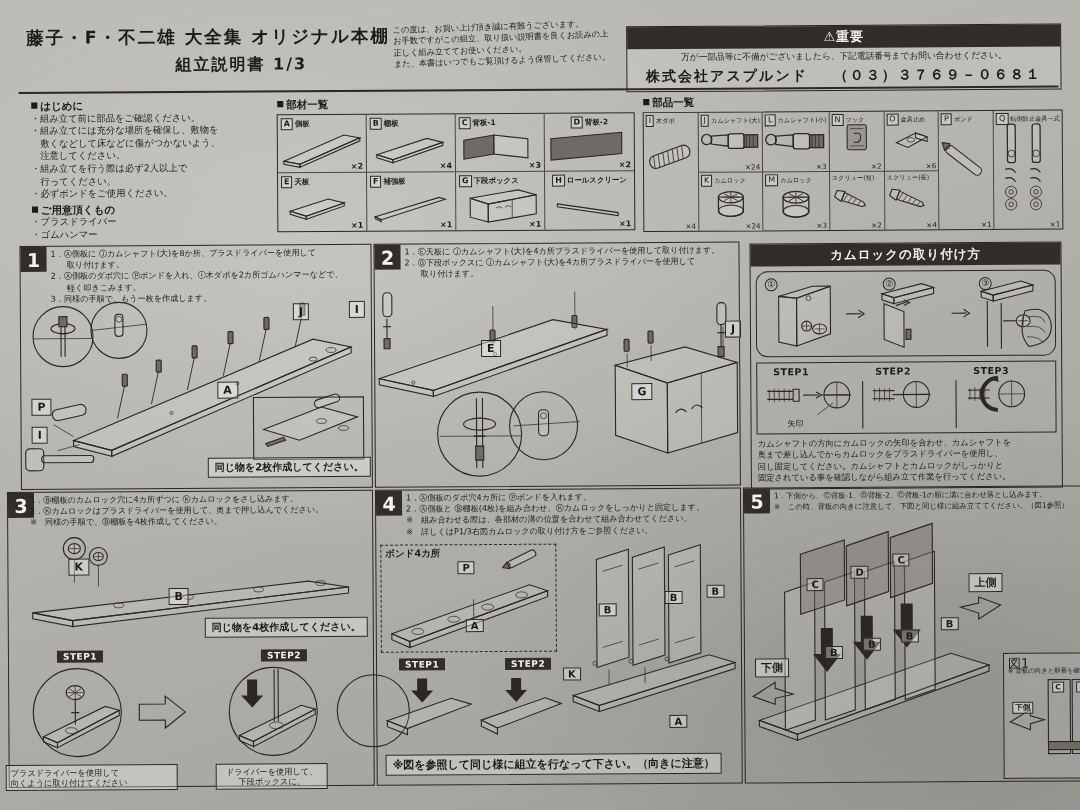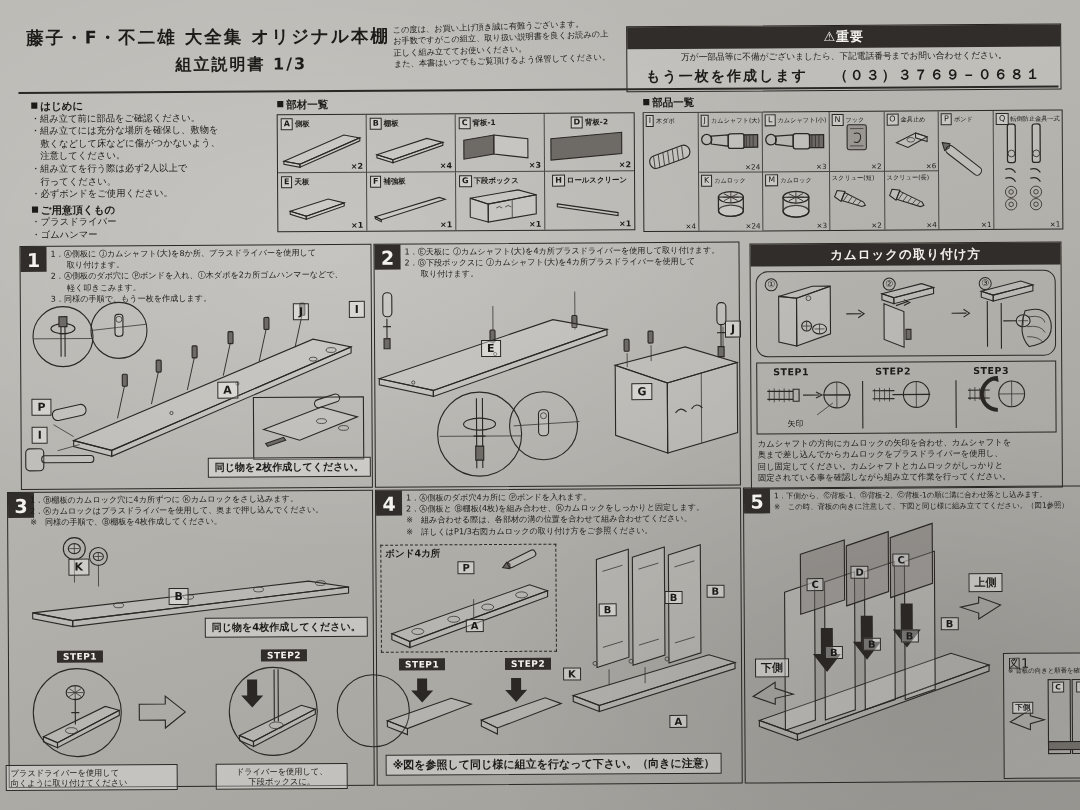--- a/index.html
+++ b/index.html
@@ -130,21 +130,21 @@
     <div>お手数ですがこの組立、取り扱い説明書を良くお読みの上</div>
     <div>正しく組み立ててお使いください。</div>
     <div>また、本書はいつでもご覧頂けるよう保管してください。</div>
   </div>
 
   <div id="important">
     <div id="imp-title" class="hdr-black">⚠重要</div>
     <div id="imp-body">
       <div id="imp-line1">万が一部品等に不備がございましたら、下記電話番号までお問い合わせください。</div>
       <div id="imp-line2">
-        <span>もう一枚を作成します</span>
+        <span>株式会社アスプルンド</span>
         <span style="display:inline-block;width:12px"></span>
         <span>（０３）３７６９－０６８１</span>
       </div>
     </div>
   </div>
 
   <div id="rule"></div>
 
   <div id="intro">
     <div class="h-blk">はじめに</div>
@@ -682,21 +682,21 @@
       <ellipse class="ln-thin" cx="267" cy="58" rx="7" ry="3.4"></ellipse>
       <polygon fill="#2a2724" points="238,12 248,12 248,28 254,28 243,40 232,28 238,28"></polygon>
 
       <circle class="ln1" cx="364" cy="44" r="36"></circle>
     </svg>
 
     <div class="cap cap-sm" style="left:-4px;top:272px;width:172px;">
       <span>プラスドライバーを使用して</span><br>
       <span>向くように取り付けてください</span>
     </div>
-    <div class="cap cap-sm" style="left:206px;top:272px;width:132px;text-align:center;">
+    <div class="cap cap-sm" style="left:206px;top:272px;width:112px;text-align:center;">
       <span>ドライバーを使用して、</span><br>
       <span>下段ボックスに。</span>
     </div>
   </div>
 
   <div class="panel" style="left:364px; top:484px; width:366px; height:296px;">
     <div class="stepnum">4</div>
     <div class="steptext">
       <div class="ln">1．Ⓐ側板のダボ穴4カ所に Ⓟボンドを入れます。</div>
       <div class="ln">2．Ⓐ側板と Ⓑ棚板(4枚)を組み合わせ、Ⓚカムロックをしっかりと固定します。</div>

